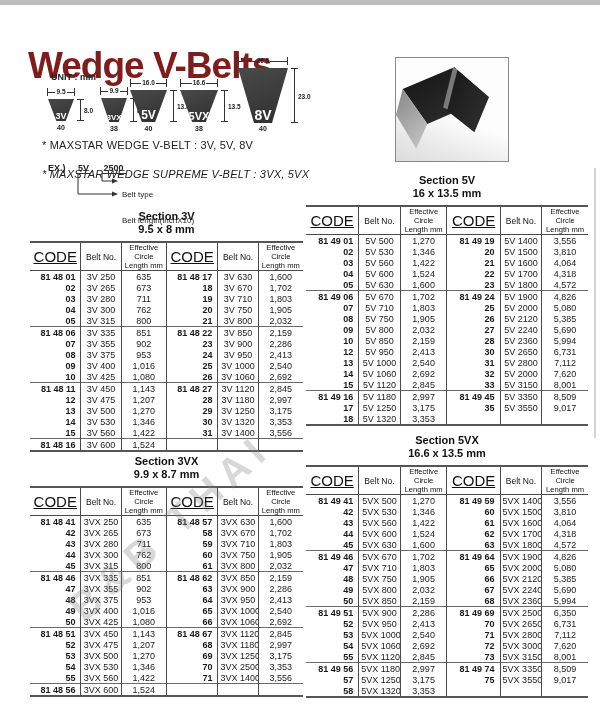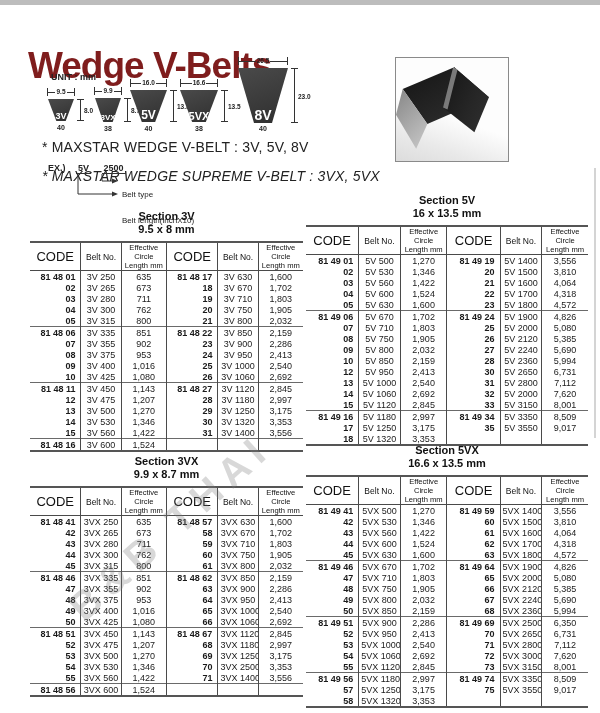--- a/index.html
+++ b/index.html
@@ -41,40 +41,40 @@
   .belt-face{position:absolute;left:0;top:0;width:100%;height:100%;
     clip-path:polygon(52% 9%,83% 38%,70% 72%,42% 48%);
     background:linear-gradient(115deg,#000,#262626 60%,#3a3a3a);}
   .belt-edge{position:absolute;left:0;top:0;width:100%;height:100%;
     clip-path:polygon(6% 30%,28% 64%,18% 88%,0% 55%);
     background:linear-gradient(135deg,#6f6f6f,#e6e6e6 75%,#f4f4f4);}
   .belt-seam{position:absolute;left:0;top:0;width:100%;height:100%;
     clip-path:polygon(51% 9%,55% 11%,46% 50%,42% 48%);
     background:#c8c8c8;opacity:.55;}
 
-  .note-line{position:absolute;left:42px;font-size:14px;color:#222;letter-spacing:.2px;}
+  .note-line{position:absolute;left:42px;font-size:11px;color:#222;letter-spacing:.2px;}
   .example{position:absolute;left:48px;top:163px;font-size:9px;font-weight:bold;color:#222;}
   .example .code-part{margin-left:8px;border-bottom:1px solid #333;padding:0 2px;}
   .ex-label{position:absolute;font-size:8px;color:#222;}
   .ex-lines{position:absolute;left:40px;top:173px;}
 
   .watermark{position:absolute;left:30px;top:505px;width:280px;text-align:center;
     transform:rotate(-42deg);font-size:40px;font-weight:bold;letter-spacing:8px;
     color:rgba(125,125,125,.30);pointer-events:none;z-index:5;}
 
   .section{position:absolute;}
   .section-title{font-size:11px;font-weight:bold;text-align:center;line-height:13px;color:#111;}
   .table-host{margin-top:5px;}
   table.belt-table{border-collapse:collapse;width:100%;table-layout:fixed;
     border-top:2px solid #555;border-bottom:2px solid #555;}
   .belt-table th,.belt-table td{border-left:1px solid #4a4a4a;padding:0 2px;overflow:hidden;}
   .belt-table th:first-child,.belt-table td:first-child{border-left:none;}
   .belt-table thead th{border-bottom:1.5px solid #4a4a4a;font-weight:normal;color:#111;
     height:26px;vertical-align:middle;text-align:center;}
-  .belt-table th.c0{font-size:13px;width:19%;}
+  .belt-table th.c0{font-size:15px;width:19%;text-decoration:underline;}
   .belt-table th.c1{font-size:8.5px;width:14.5%;}
   .belt-table th.c2{font-size:7.6px;width:16.5%;white-space:pre-line;line-height:9px;}
   .belt-table td{height:11px;font-size:9px;line-height:10px;vertical-align:middle;}
   .belt-table td.c0{text-align:right;font-weight:bold;padding-right:5px;}
   .belt-table td.c1{text-align:center;white-space:nowrap;}
   .belt-table td.c2{text-align:center;}
   .belt-table tbody tr.group-start td{border-top:1.5px solid #6a6a6a;}
 </style>
 </head>
 <body>
@@ -98,21 +98,21 @@
   </div>
   <div class="dimh" style="left:30px;top:11px;height:22px;">
     <span class="vt" style="top:0;"></span>
       <span class="vline"></span>
       <span class="vt" style="bottom:0;"></span>
     <span class="num">8.0</span>
   </div>
   <div class="angle" style="left:0;top:36px;width:28px;">40</div>
 </div>
 
-<div class="profile" style="left:94px;top:87px;width:46px;height:44px;">
+<div class="profile" style="left:100px;top:87px;width:46px;height:44px;">
   <div class="dimw" style="left:0;top:0;width:28px;">
     <i class="tick"></i>
       <i class="line"></i>
       <b>9.9</b>
       <i class="line"></i>
       <i class="tick"></i>
   </div>
   <div class="shape" style="left:1px;top:11px;width:26px;height:24px;">
     <span style="font-size:8px;">3VX</span>
   </div>
@@ -357,21 +357,21 @@
             <td class="c2">1,524</td>
             <td class="c0"></td>
             <td class="c1"></td>
             <td class="c2"></td>
           </tr>
         </tbody>
       </table>
     </div>
 </div>
 
-<div class="section" style="left:306px;top:174px;width:282px;margin-top:20px;">
+<div class="section" style="left:306px;top:174px;width:282px;">
   <div class="section-title">
     <div>Section 5V</div>
     <div>16 x 13.5 mm</div>
   </div>
   <div class="table-host">
       <table class="belt-table">
         <thead>
           <tr>
             <th class="c0">CODE</th>
             <th class="c1">Belt No.</th>
@@ -493,21 +493,21 @@
             <td class="c1">5V 1120</td>
             <td class="c2">2,845</td>
             <td class="c0">33</td>
             <td class="c1">5V 3150</td>
             <td class="c2">8,001</td>
           </tr>
           <tr class="group-start">
             <td class="c0">81 49 16</td>
             <td class="c1">5V 1180</td>
             <td class="c2">2,997</td>
-            <td class="c0">81 49 34</td>
+            <td class="c0">81 49 45</td>
             <td class="c1">5V 3350</td>
             <td class="c2">8,509</td>
           </tr>
           <tr>
             <td class="c0">17</td>
             <td class="c1">5V 1250</td>
             <td class="c2">3,175</td>
             <td class="c0">35</td>
             <td class="c1">5V 3550</td>
             <td class="c2">9,017</td>
@@ -671,21 +671,21 @@
             <td class="c2">1,524</td>
             <td class="c0"></td>
             <td class="c1"></td>
             <td class="c2"></td>
           </tr>
         </tbody>
       </table>
     </div>
 </div>
 
-<div class="section" style="left:306px;top:444px;width:282px;">
+<div class="section" style="left:306px;top:434px;width:282px;">
   <div class="section-title">
     <div>Section 5VX</div>
     <div>16.6 x 13.5 mm</div>
   </div>
   <div class="table-host">
       <table class="belt-table">
         <thead>
           <tr>
             <th class="c0">CODE</th>
             <th class="c1">Belt No.</th>

